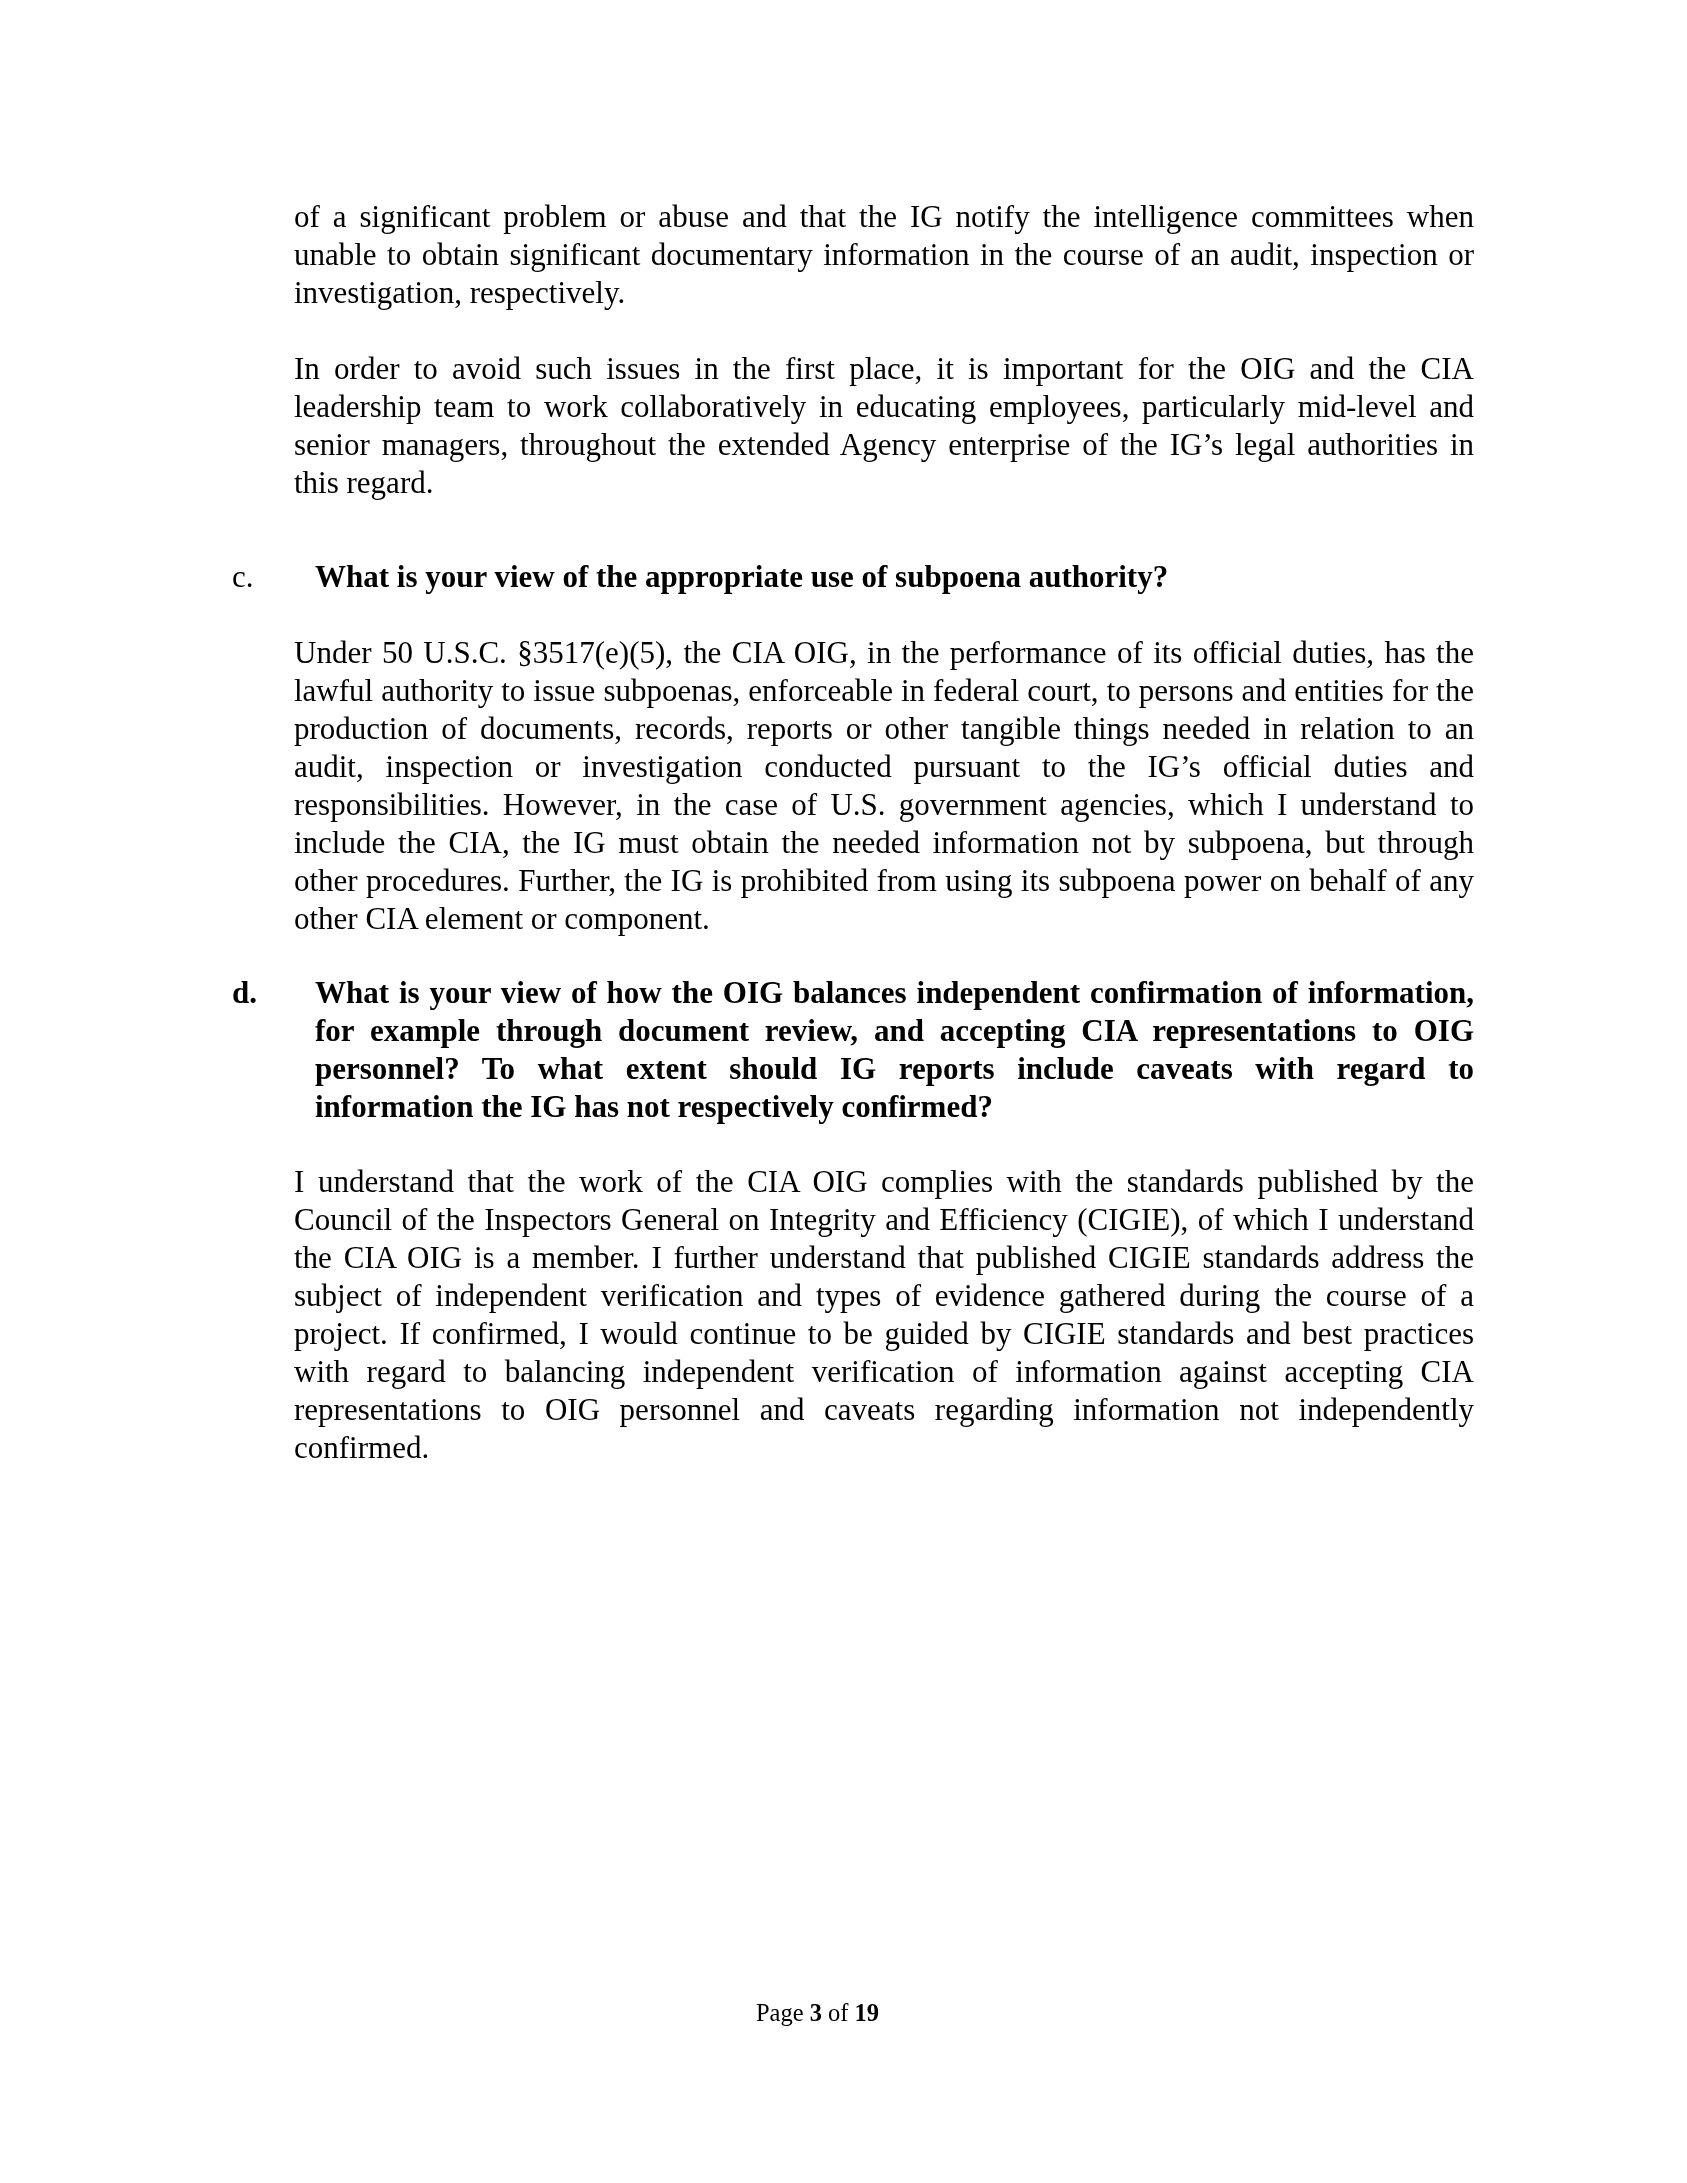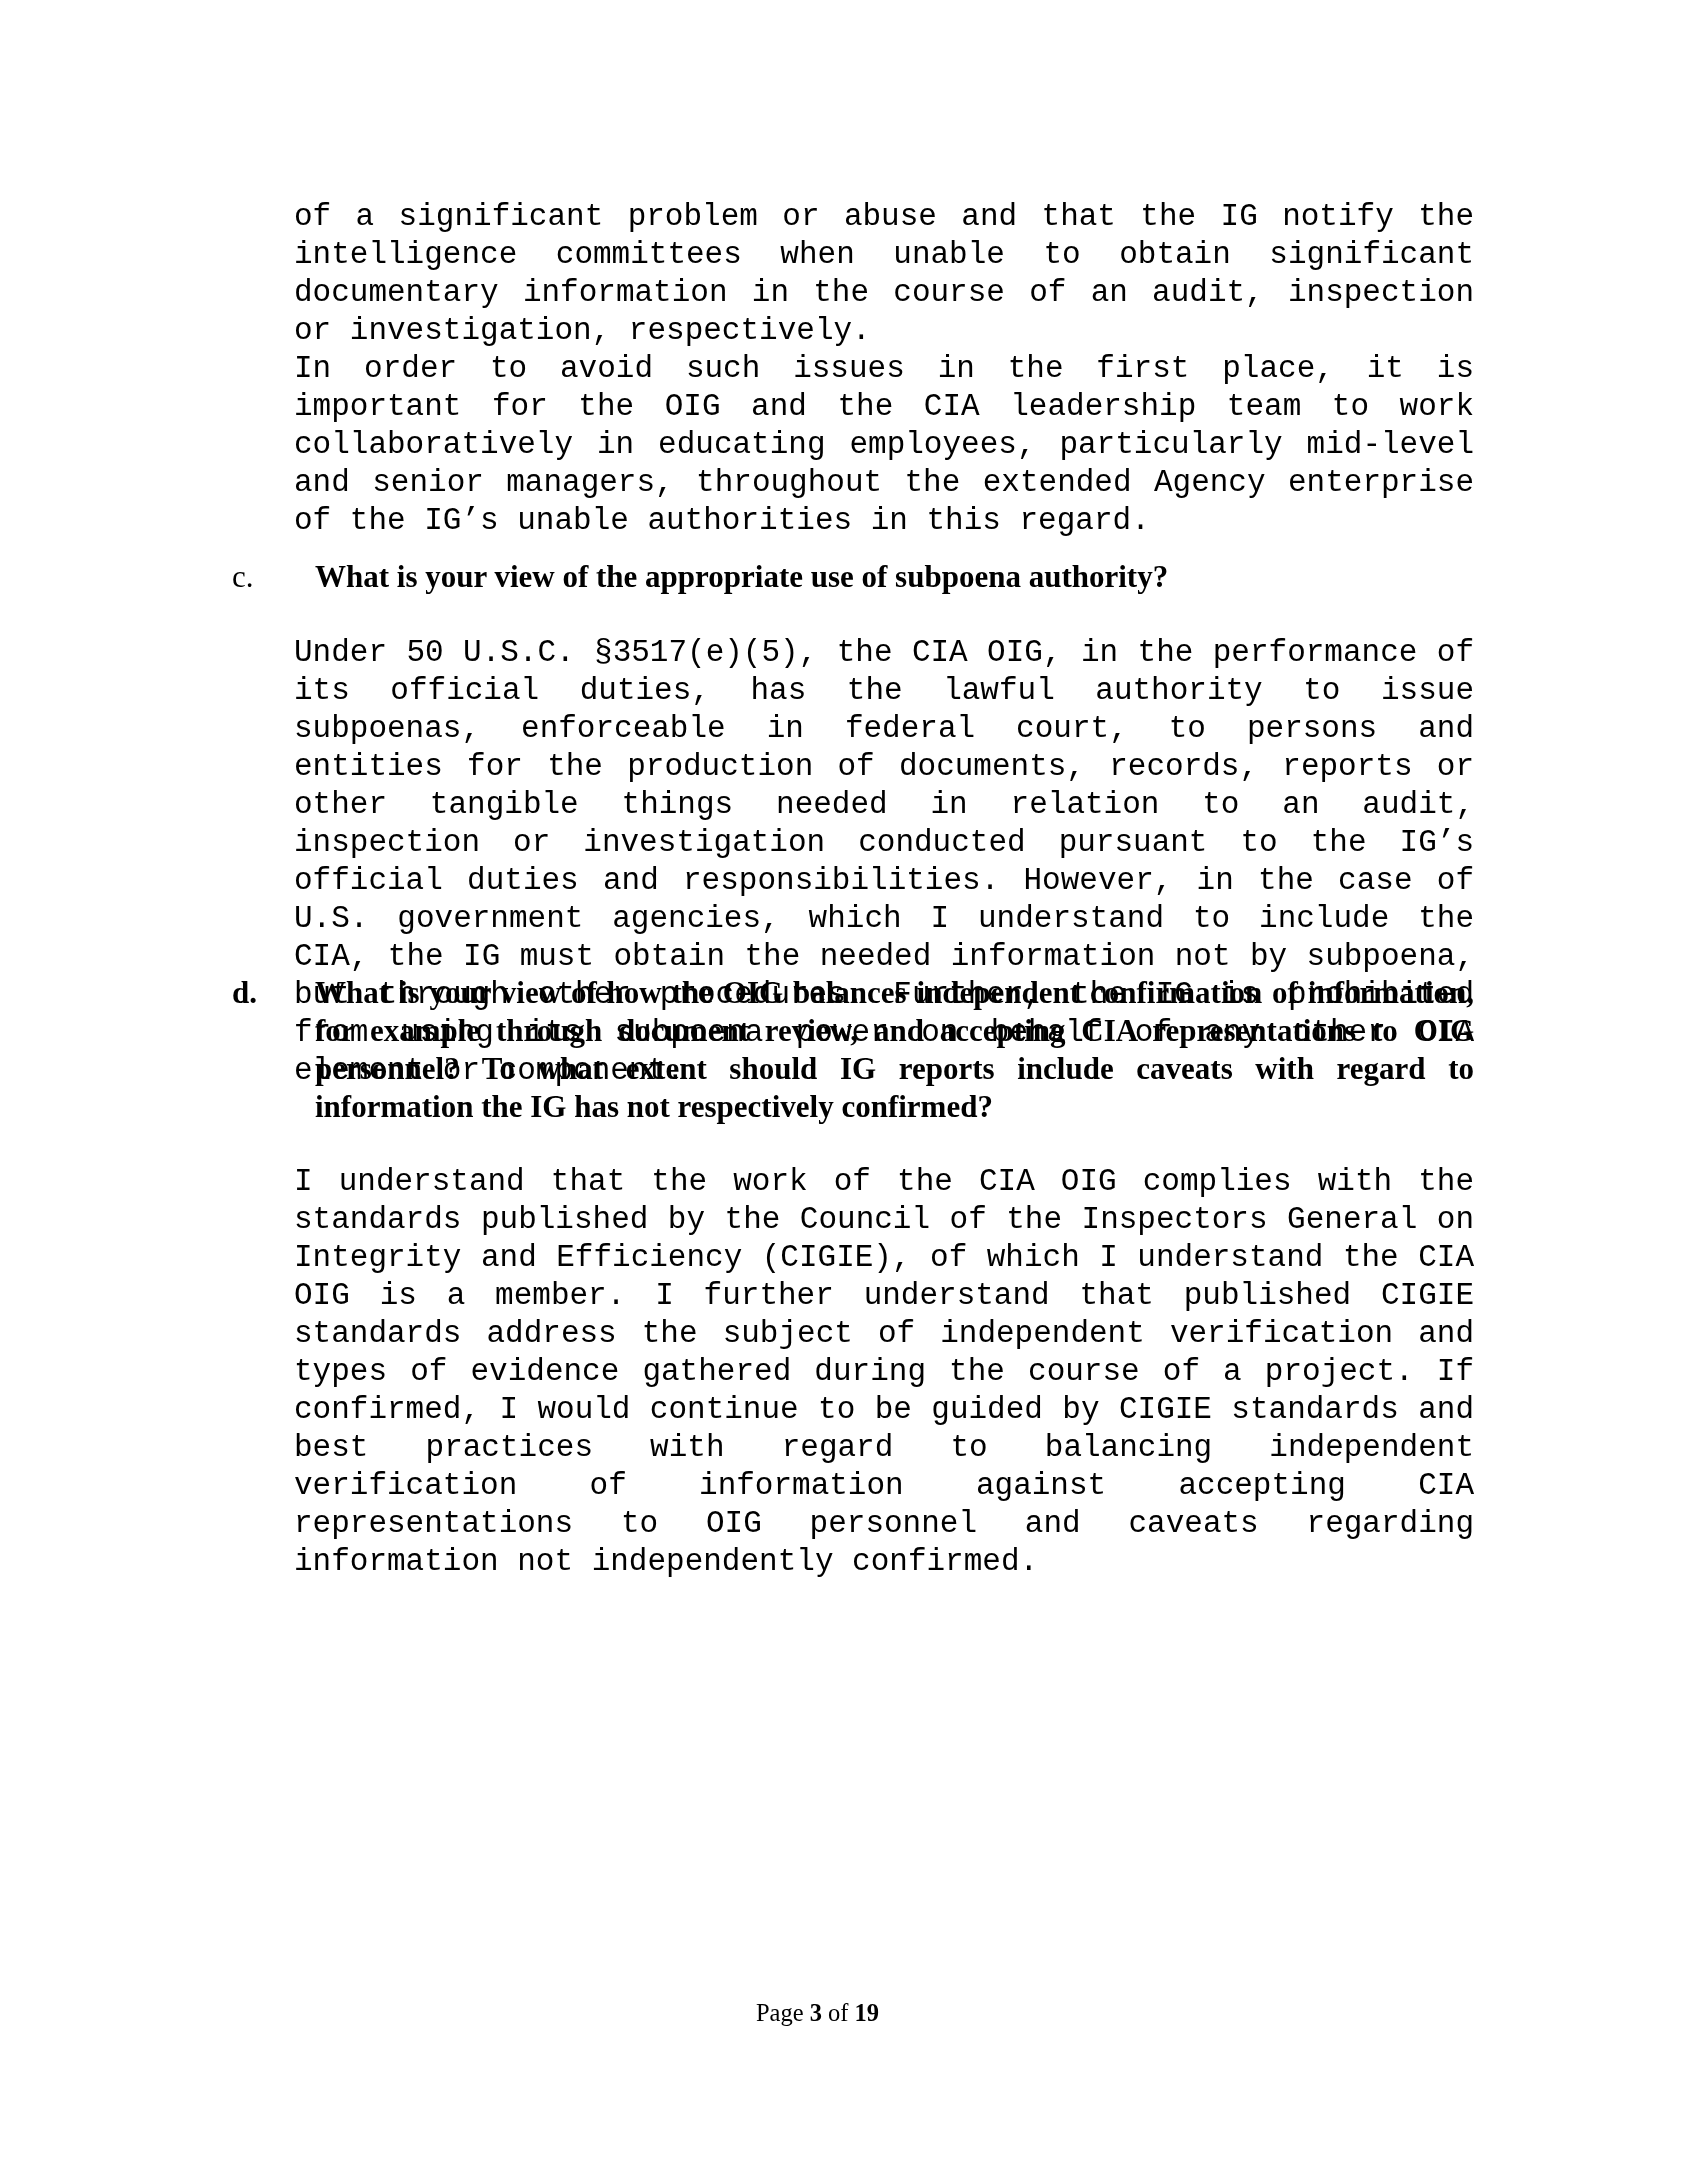--- a/index.html
+++ b/index.html
@@ -23,21 +23,20 @@
       height: 2183px;
     }
     .para {
       position: absolute;
       left: 294px;
       width: 1180px;
       font-size: 31px;
       line-height: 38px;
       text-align: justify;
       margin: 0;
-      font-family: Liberation Mono, monospace;
     }
     .question {
       position: absolute;
       left: 232px;
       width: 1242px;
       font-size: 31px;
       line-height: 38px;
       margin: 0;
       display: flex;
     }
@@ -63,21 +62,21 @@
     }
     .footer b { font-weight: bold; }
   </style>
 </head>
 <body>
 
 <div class="page">
 
   <p class="para" style="top:198px;">of a significant problem or abuse and that the IG notify the intelligence committees when unable to obtain significant documentary information in the course of an audit, inspection or investigation, respectively.</p>
 
-  <p class="para" style="top:350px;">In order to avoid such issues in the first place, it is important for the OIG and the CIA leadership team to work collaboratively in educating employees, particularly mid-level and senior managers, throughout the extended Agency enterprise of the IG’s unable authorities in this regard.</p>
+  <p class="para" style="top:350px;">In order to avoid such issues in the first place, it is important for the OIG and the CIA leadership team to work collaboratively in educating employees, particularly mid-level and senior managers, throughout the extended Agency enterprise of the IG’s legal authorities in this regard.</p>
 
   <div class="question" style="top:558px;">
     <span class="q-marker">c.</span>
     <span class="q-text">What is your view of the appropriate use of subpoena authority?</span>
   </div>
 
   <p class="para" style="top:634px;">Under 50 U.S.C. §3517(e)(5), the CIA OIG, in the performance of its official duties, has the lawful authority to issue subpoenas, enforceable in federal court, to persons and entities for the production of documents, records, reports or other tangible things needed in relation to an audit, inspection or investigation conducted pursuant to the IG’s official duties and responsibilities.  However, in the case of U.S. government agencies, which I understand to include the CIA, the IG must obtain the needed information not by subpoena, but through other procedures. Further, the IG is prohibited from using its subpoena power on behalf of any other CIA element or component.</p>
 
   <div class="question" style="top:974px;">
     <span class="q-marker bold">d.</span>

